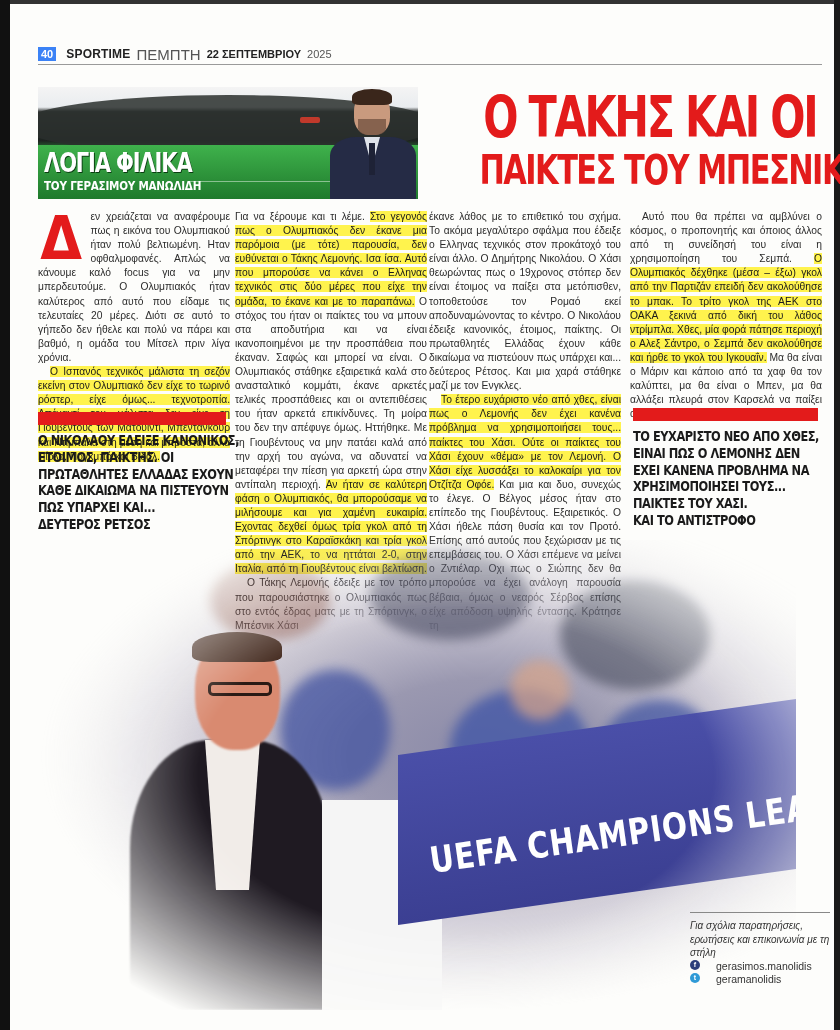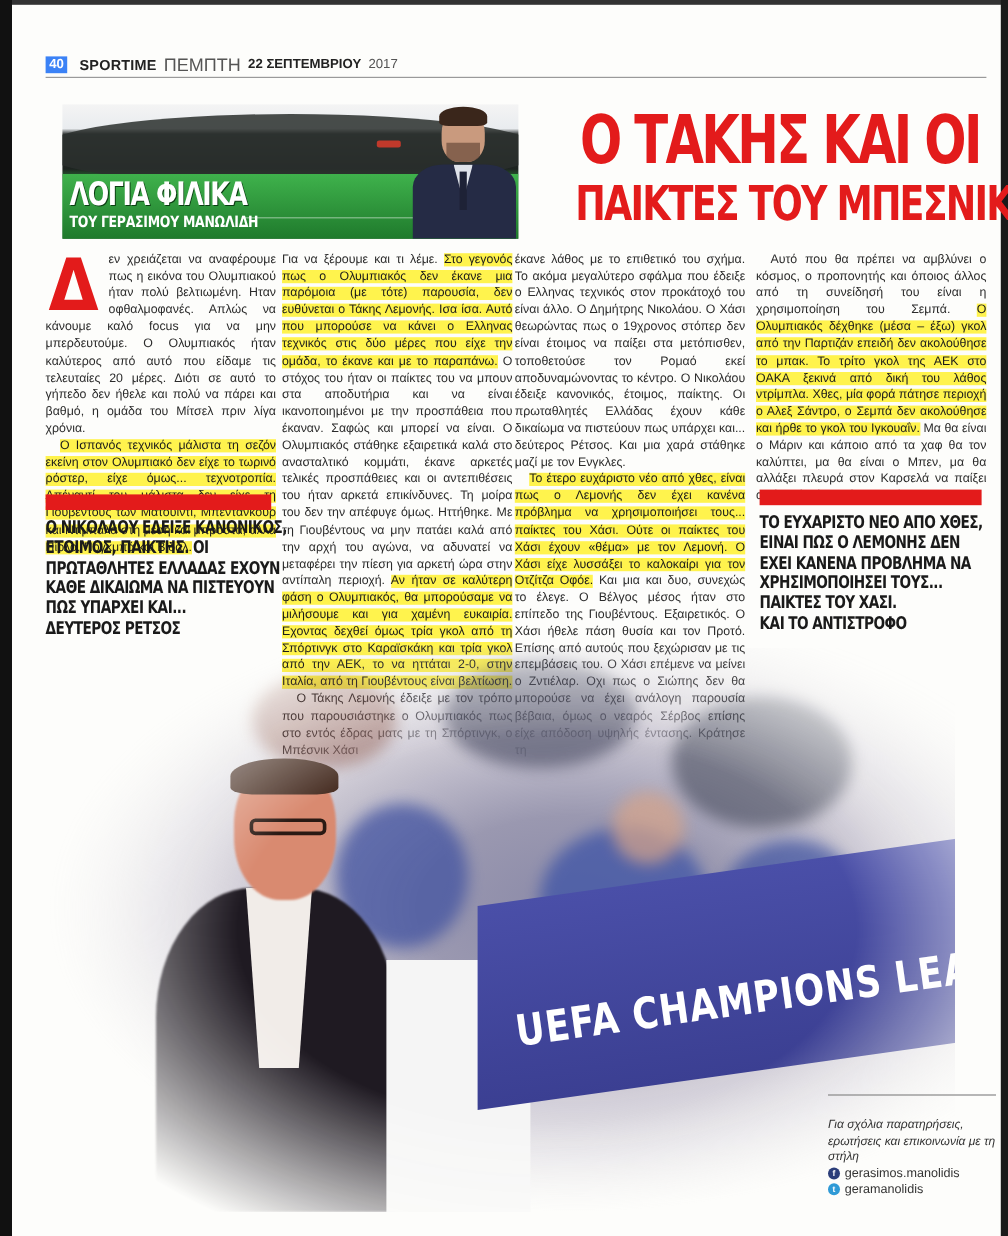--- a/index.html
+++ b/index.html
@@ -9,21 +9,21 @@
   .edge-top{position:absolute;left:0;top:0;width:840px;height:4px;background:#333}
   .edge-right{position:absolute;right:0;top:0;width:6px;height:1030px;background:#1a1a1a}
 
   .masthead{position:absolute;left:38px;top:47px;width:784px;height:18px;display:flex;align-items:center;gap:6px;border-bottom:1px solid #9a9a9a;padding-bottom:3px}
   .page-num{background:#3b82f6;color:#fff;font-weight:bold;font-size:11px;padding:0 3px;line-height:14px}
   .brand{font-weight:bold;font-size:12px;color:#222;letter-spacing:.2px;margin-left:4px}
   .day{font-size:15px;color:#555}
   .date-strong{font-weight:bold;font-size:11px;color:#222}
   .year{font-size:11px;color:#555}
 
-  .banner{position:absolute;left:52px;top:87px;width:380px;height:112px;overflow:hidden;
+  .banner{position:absolute;left:38px;top:87px;width:380px;height:112px;overflow:hidden;
     background:linear-gradient(180deg,#f4f4f4 0%,#e9ecef 18%,#3a3e3d 22%,#1d2320 48%,#2f8a3c 58%,#2aa03b 75%,#1f6a2a 100%)}
   .banner .stadium-arc{position:absolute;left:-20px;top:8px;width:420px;height:60px;border-radius:50%;background:#2a2f2d;opacity:.85}
   .banner .lights{position:absolute;left:262px;top:30px;width:20px;height:6px;background:#c0392b;border-radius:2px}
   .banner .pitch{position:absolute;left:0;top:58px;width:100%;height:54px;background:linear-gradient(180deg,#3fb24c,#1f7a2c)}
   .banner .pitch-line{position:absolute;left:150px;top:94px;width:170px;height:1px;background:rgba(255,255,255,.45)}
   .col-title{position:absolute;left:6px;top:60px;font-family:"DejaVu Sans",sans-serif;font-weight:bold;font-size:27px;letter-spacing:-1.5px;color:#fff;transform:scaleX(.78);transform-origin:left;text-shadow:1px 1px 0 #0b3d12}
   .col-author{position:absolute;left:6px;top:91px;font-family:"DejaVu Sans",sans-serif;font-weight:bold;font-size:13px;color:#fff;transform:scaleX(.8);transform-origin:left;letter-spacing:-.3px}
   .portrait{position:absolute;left:292px;top:4px;width:86px;height:108px}
   .portrait .head{position:absolute;left:24px;top:0;width:36px;height:44px;border-radius:45% 45% 40% 40%;background:#c99a7e}
   .portrait .hair{position:absolute;left:22px;top:-2px;width:40px;height:16px;border-radius:50% 50% 20% 20%;background:#3a261b}
@@ -61,40 +61,40 @@
   .blob{position:absolute;border-radius:50%;filter:blur(6px)}
   .coach-suit{position:absolute;left:90px;top:200px;width:200px;height:270px;background:#1f1a22;border-radius:40% 40% 0 0;filter:blur(1px)}
   .coach-shirt{position:absolute;left:165px;top:200px;width:55px;height:150px;background:#f1ece8;clip-path:polygon(0 0,100% 0,80% 100%,20% 100%)}
   .coach-head{position:absolute;left:155px;top:95px;width:85px;height:115px;border-radius:45%;background:#d98a70;filter:blur(1px)}
   .coach-hair{position:absolute;left:152px;top:92px;width:90px;height:30px;border-radius:50% 50% 20% 20%;background:#4a3126}
   .coach-glasses{position:absolute;left:168px;top:142px;width:64px;height:14px;border:3px solid #2a1a14;border-radius:5px}
   .board-white{position:absolute;left:282px;top:260px;width:120px;height:210px;background:#f5f5f5}
   .board{position:absolute;left:358px;top:215px;width:410px;height:170px;background:linear-gradient(180deg,#4a4fa8,#3b3f92);transform:skewY(-8deg);transform-origin:left top}
   .board-text{position:absolute;left:390px;top:300px;color:#fff;font-family:"DejaVu Sans",sans-serif;font-weight:bold;font-size:36px;letter-spacing:1px;transform:rotate(-8deg) scaleX(.82);transform-origin:left;white-space:nowrap}
 
-  .contact{position:absolute;left:690px;top:912px;width:140px;border-top:1px solid #888;padding-top:18px}
+  .contact{position:absolute;left:690px;top:912px;width:140px;border-top:1px solid #888;padding-top:6px}
   .contact .note{font-style:italic;font-size:10px;line-height:13.5px;color:#333}
-  .contact .social{display:flex;align-items:center;gap:4px;font-size:10.5px;color:#333;line-height:13px}
+  .contact .social{display:flex;align-items:flex-start;gap:16px;font-size:10.5px;color:#333;line-height:13px}
   .sicon{width:10px;height:10px;border-radius:50%;display:inline-flex;align-items:center;justify-content:center;color:#fff;font-size:7px;font-weight:bold}
   .fb{background:#2c3e7a}
   .tw{background:#2f9ad6}
 </style>
 </head>
 <body>
 
 <div class="edge-top"></div>
 <div class="edge-left"></div>
 <div class="edge-right"></div>
 
 <header class="masthead">
   <span class="page-num">40</span>
   <span class="brand">SPORTIME</span>
   <span class="day">ΠΕΜΠΤΗ</span>
   <span class="date-strong">22 ΣΕΠΤΕΜΒΡΙΟΥ</span>
-  <span class="year">2017</span>
+  <span class="year">2025</span>
 </header>
 
 <section class="banner">
   <div class="stadium-arc"></div>
   <div class="lights"></div>
   <div class="pitch"></div>
   <div class="pitch-line"></div>
   <div class="col-title">ΛΟΓΙΑ ΦΙΛΙΚΑ</div>
   <div class="col-author">ΤΟΥ ΓΕΡΑΣΙΜΟΥ ΜΑΝΩΛΙΔΗ</div>
   <div class="portrait">

